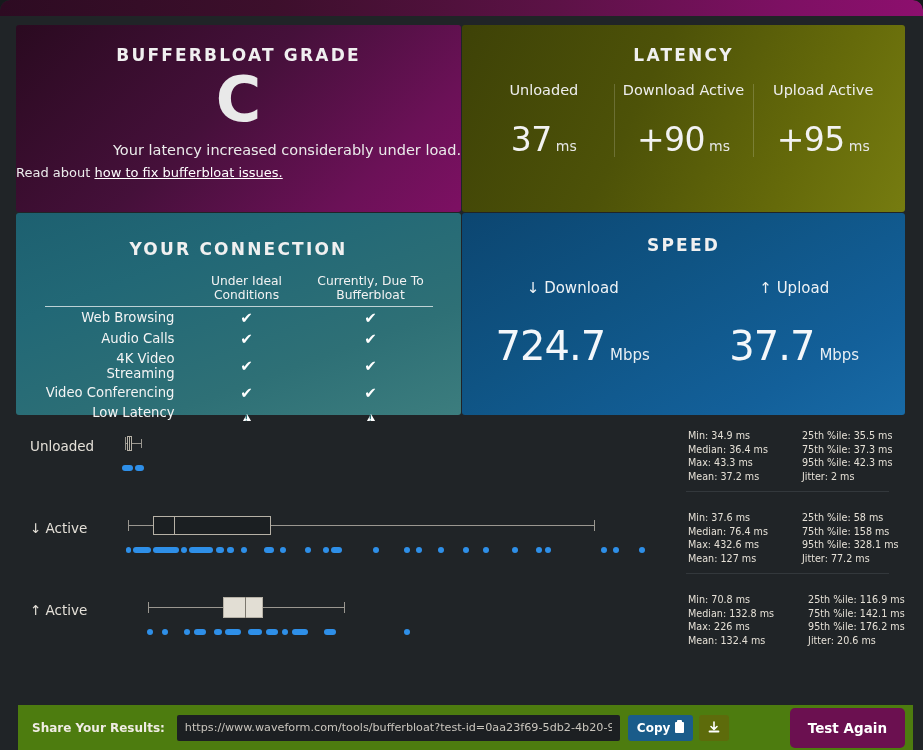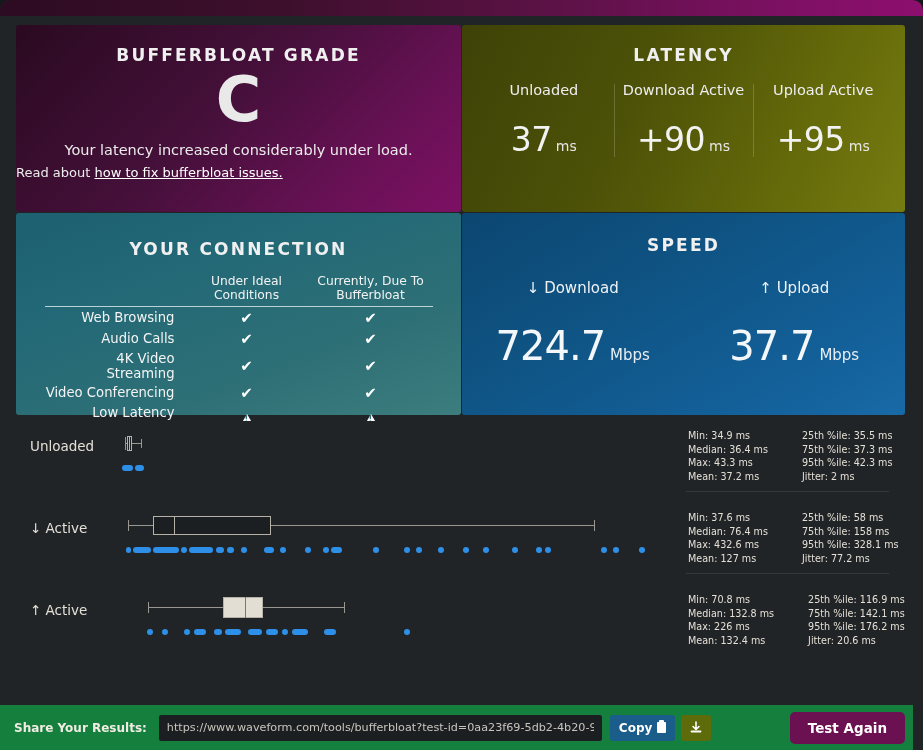--- a/index.html
+++ b/index.html
@@ -46,21 +46,21 @@
   .grade-letter {
     text-align: center;
     font-size: 62px;
     font-weight: bold;
     color: #e9e9e9;
     line-height: 1.05;
     margin-top: 2px;
     font-family: "DejaVu Sans", sans-serif;
   }
   .grade-desc {
-    text-align: center;
+    text-align: right;
     color: #ebebeb;
     font-size: 14.5px;
     margin-top: 10px;
   }
   .grade-read {
     text-align: left;
     color: #ebebeb;
     font-size: 13px;
     margin-top: 7px;
   }
@@ -209,23 +209,23 @@
   .sep {
     position: absolute;
     height: 1px;
     background: #33383c;
     left: 670px; right: 18px;
   }
 
   
   .sharebar {
     position: absolute;
-    left: 0; right: 10px; bottom: 0;
+    left: 18px; right: 10px; bottom: 0;
     height: 45px;
-    background: #15803d;
+    background: #4d7c0f;
     display: flex;
     align-items: center;
     padding: 0 8px 0 14px;
   }
   .share-label {
     color: #f0ece4;
     font-size: 12px;
     font-weight: bold;
     margin-right: 12px;
     white-space: nowrap;
@@ -259,21 +259,21 @@
     margin-left: 6px;
     width: 30px; height: 26px;
     background: #5d6b0b;
     border: none;
     border-radius: 3px;
     display: flex; align-items: center; justify-content: center;
     cursor: pointer;
   }
   .btn-again {
     margin-left: auto;
-    height: 32px;
+    height: 40px;
     background: #6b1050;
     color: #ffffff;
     font-size: 13.5px;
     font-weight: bold;
     border: none;
     border-radius: 5px;
     padding: 0 18px;
     cursor: pointer;
     font-family: "DejaVu Sans", sans-serif;
   }

